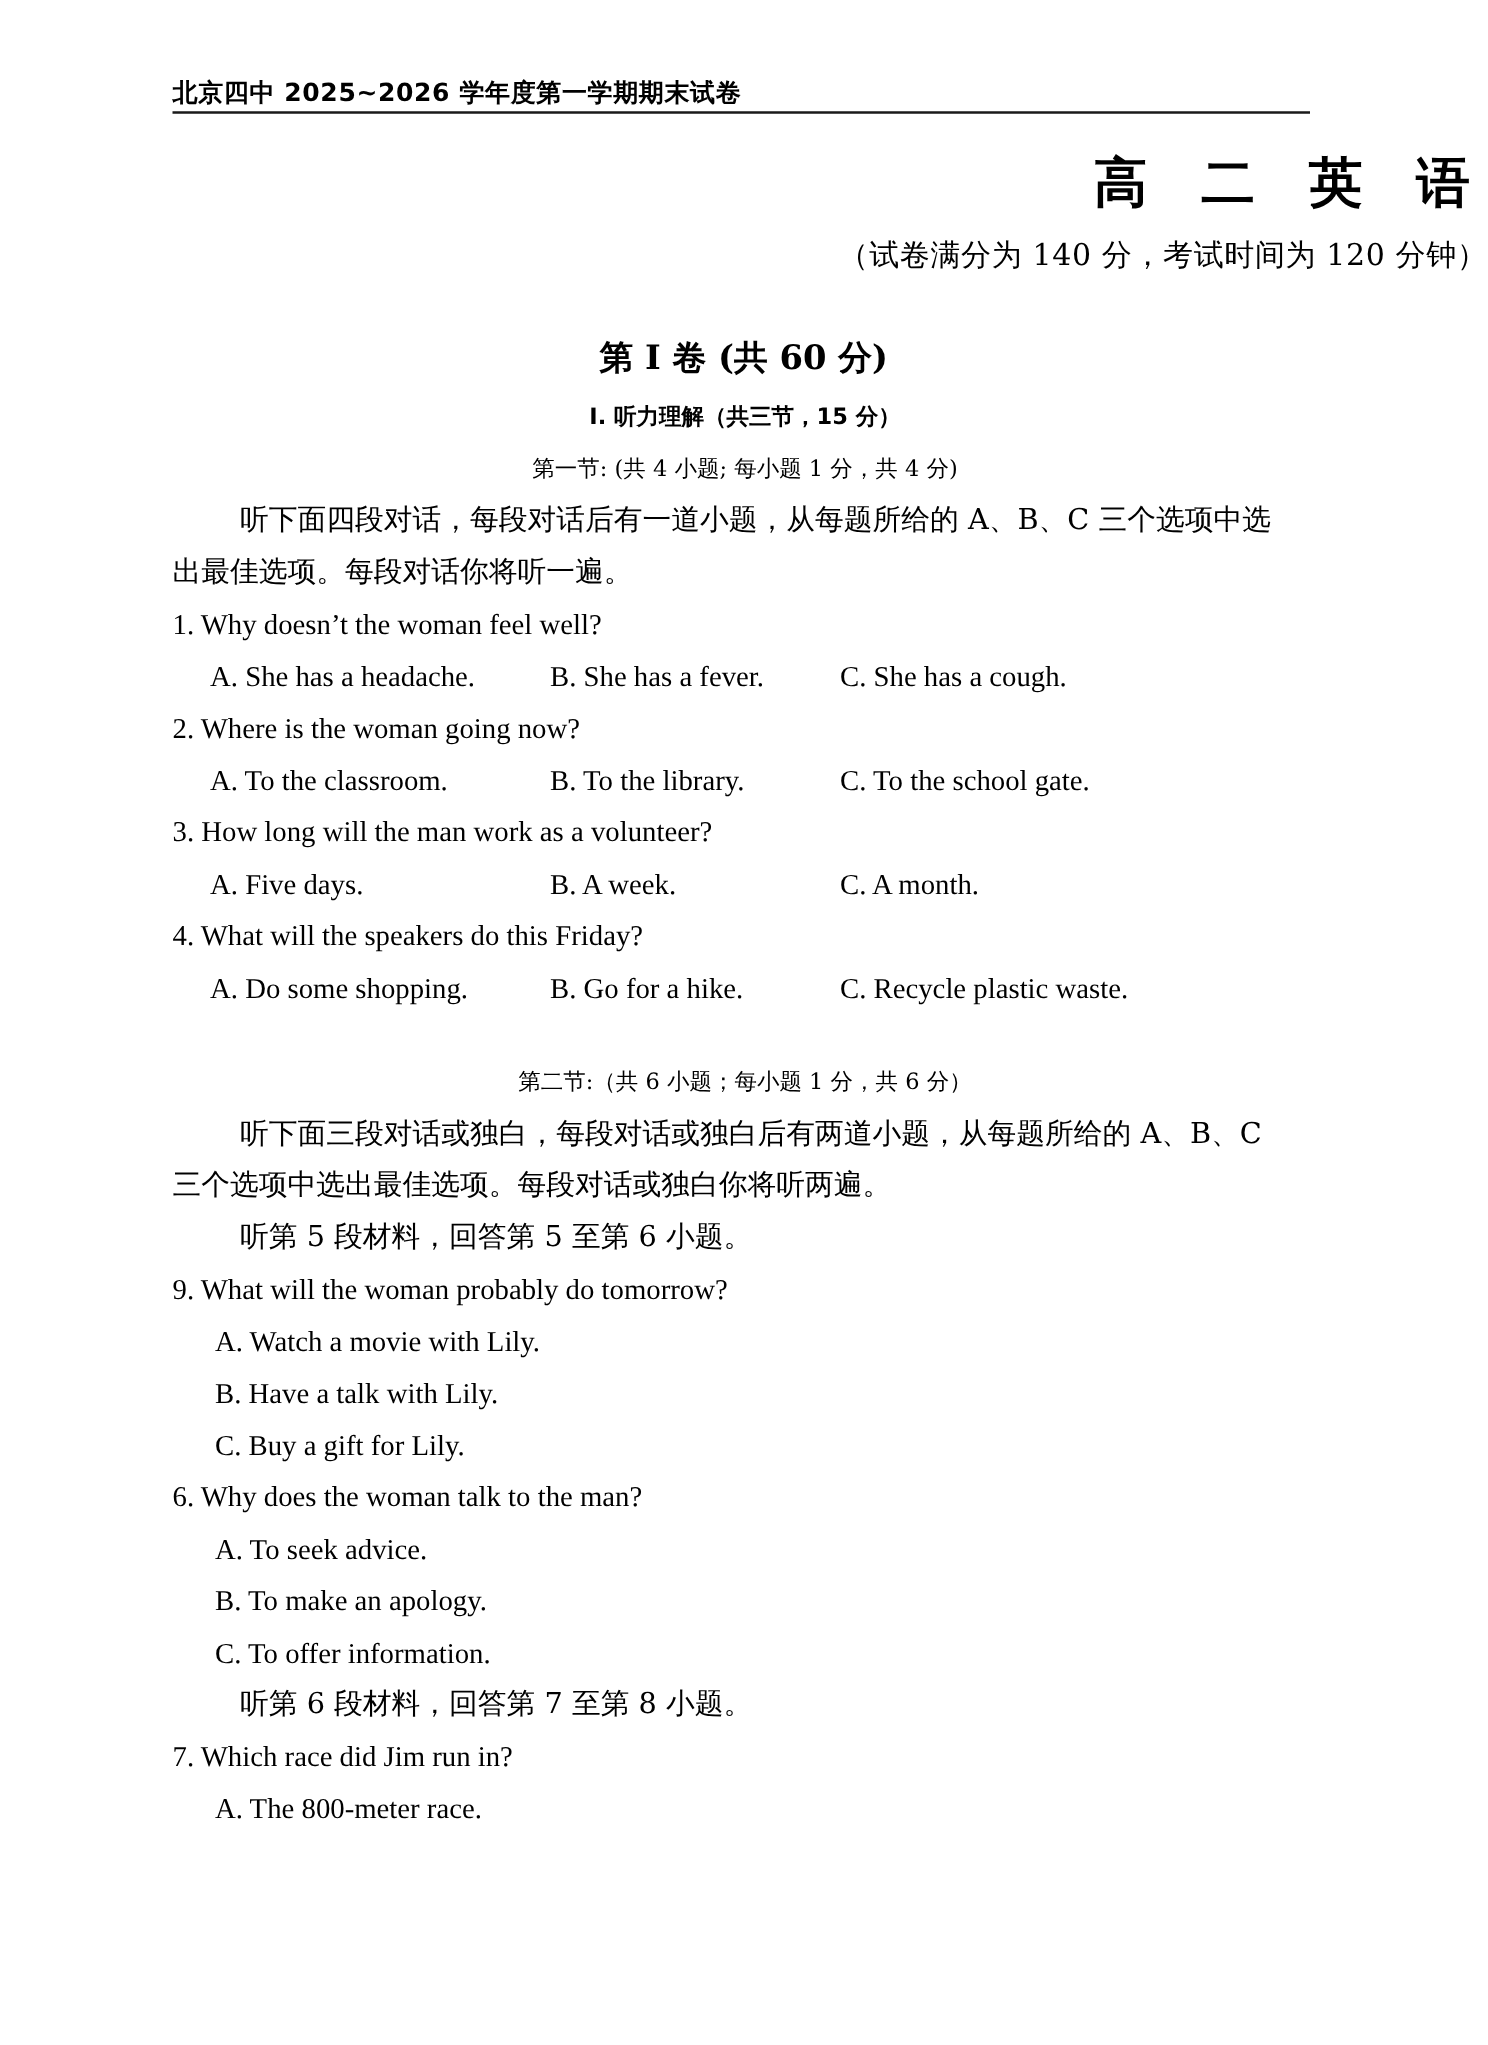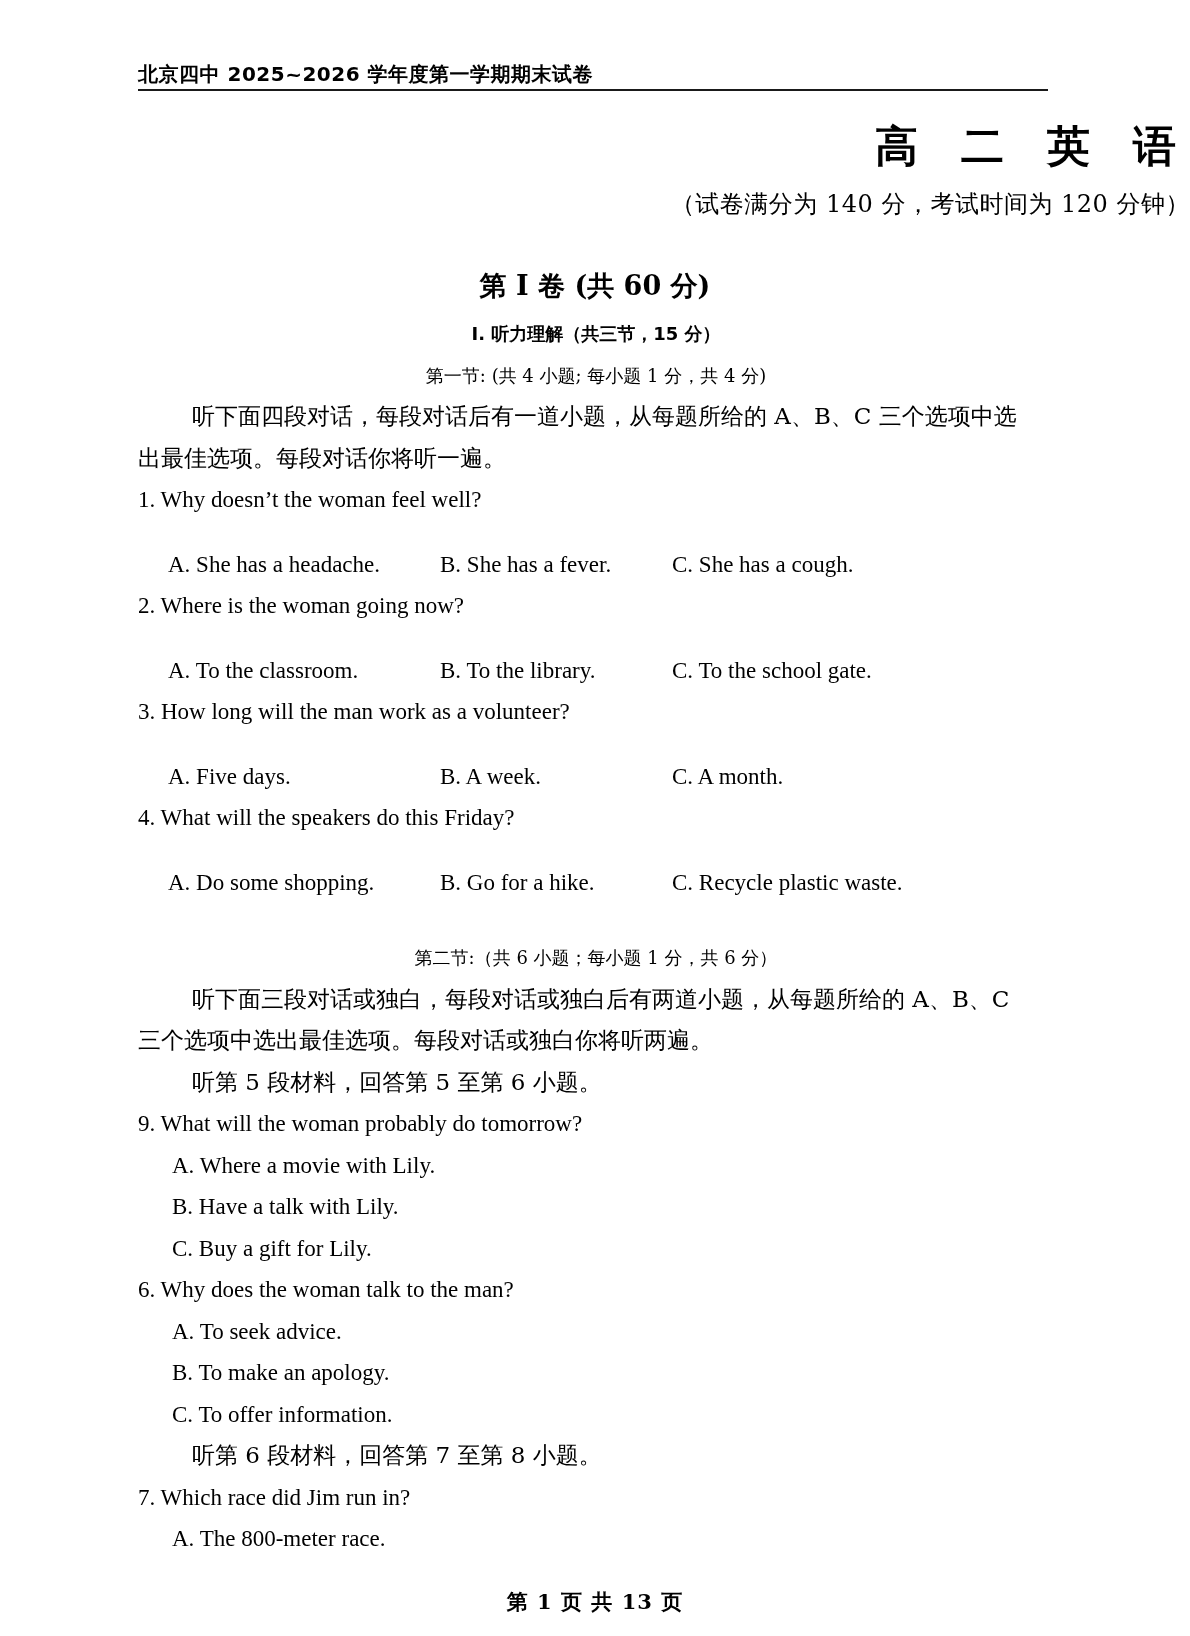--- a/index.html
+++ b/index.html
@@ -91,21 +91,20 @@
   .para {
     font-size: 23px;
     line-height: 41.5px;
   }
   .indent2 { text-indent: 54px; }
   .opt-row {
     font-size: 23px;
     line-height: 41.5px;
     white-space: nowrap;
     padding-left: 30px;
-    margin-top: 23px;
   }
   .opt-row .oa { display: inline-block; width: 272px; }
   .opt-row .ob { display: inline-block; width: 232px; }
   .opt-row .oc { display: inline-block; }
   .opt-single {
     font-size: 23px;
     line-height: 41.5px;
     padding-left: 34px;
     white-space: nowrap;
   }
@@ -173,31 +172,30 @@
     </div>
 
     <div class="gap-md"></div>
 
     <div class="line cnserif">第二节:（共 6 小题；每小题 1 分，共 6 分）</div>
     <div class="para indent2 cnserif">听下面三段对话或独白，每段对话或独白后有两道小题，从每题所给的 A、B、C</div>
     <div class="para cnserif">三个选项中选出最佳选项。每段对话或独白你将听两遍。</div>
     <div class="para indent2 cnserif">听第 5 段材料，回答第 5 至第 6 小题。</div>
 
     <div class="q-line">9. What will the woman probably do tomorrow?</div>
-    <div class="opt-single">A. Where a movie with Lily.</div>
+    <div class="opt-single">A. Watch a movie with Lily.</div>
     <div class="opt-single">B. Have a talk with Lily.</div>
     <div class="opt-single">C. Buy a gift for Lily.</div>
 
     <div class="q-line">6. Why does the woman talk to the man?</div>
     <div class="opt-single">A. To seek advice.</div>
     <div class="opt-single">B. To make an apology.</div>
     <div class="opt-single">C. To offer information.</div>
 
     <div class="para indent2 cnserif">听第 6 段材料，回答第 7 至第 8 小题。</div>
 
     <div class="q-line">7. Which race did Jim run in?</div>
     <div class="opt-single">A. The 800-meter race.</div>
 
   </div>
 
-  <div class="footer cnserif">第 1 页  共 13 页</div>
 
 </div>
 
 </body></html>

